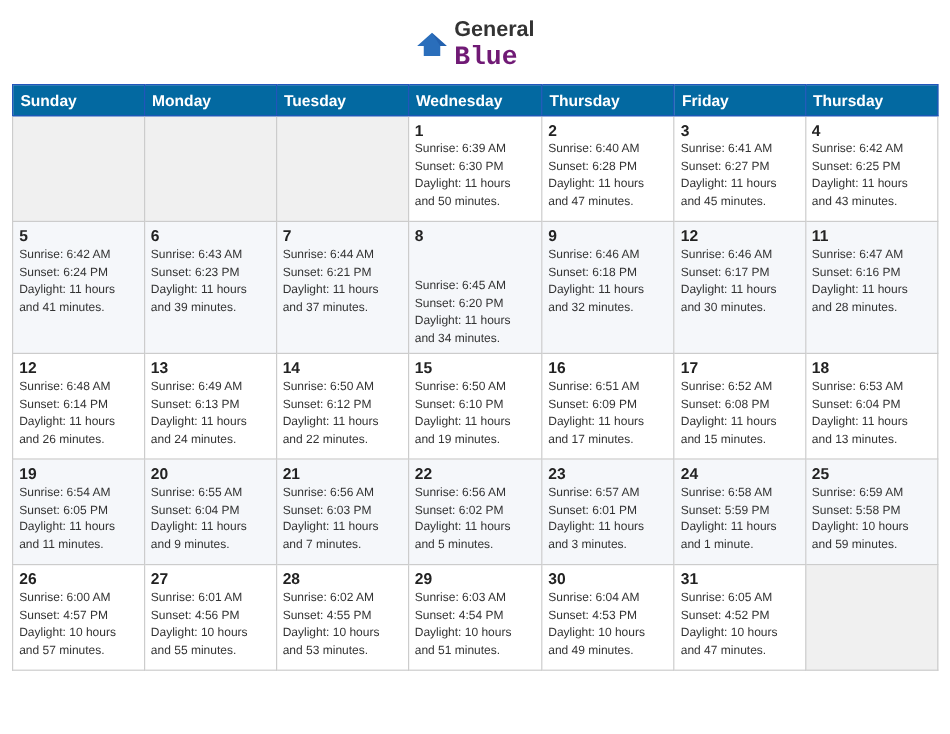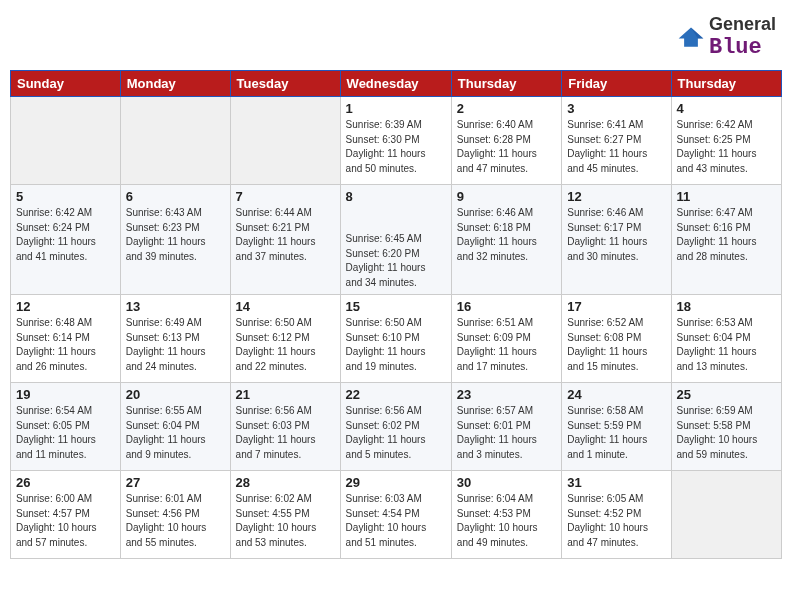--- a/index.html
+++ b/index.html
@@ -5,21 +5,21 @@
     * { box-sizing: border-box; margin: 0; padding: 0; }
     body {
       font-family: Arial, sans-serif;
       background: #fff;
       width: 792px;
       min-height: 612px;
       padding: 10px;
     }
     .header {
       display: flex;
-      justify-content: flex-end;
+      justify-content: center;
       align-items: flex-start;
       margin-bottom: 6px;
       padding: 4px 6px;
     }
     .logo {
       display: flex;
       align-items: center;
       gap: 4px;
     }
     .logo-icon {
@@ -38,21 +38,21 @@
     .subtitle {
       font-size: 14px;
       color: #555;
     }
     .calendar {
       width: 100%;
       border-collapse: collapse;
       border: 1px solid #ccc;
     }
     .calendar th {
-      background-color: #b91c1c;
+      background-color: #0369a1;
       color: #fff;
       text-align: left;
       padding: 5px 6px;
       font-size: 13px;
       border: 1px solid #2255bb;
     }
     .calendar td {
       vertical-align: top;
       border: 1px solid #ccc;
       padding: 4px 5px;

